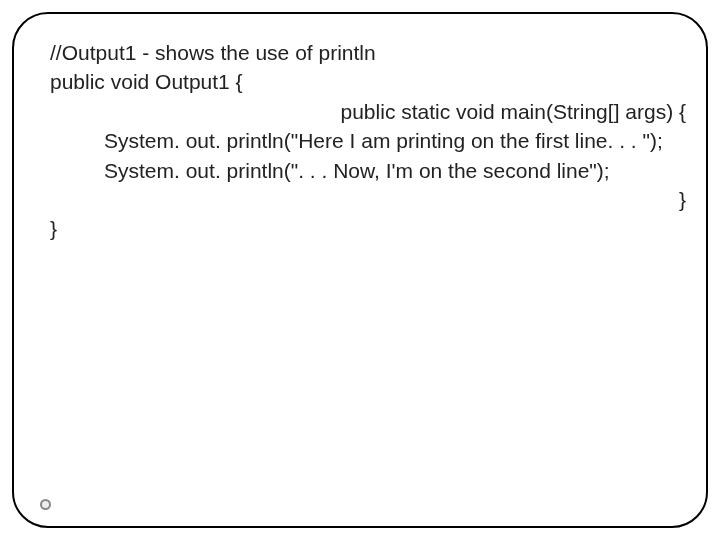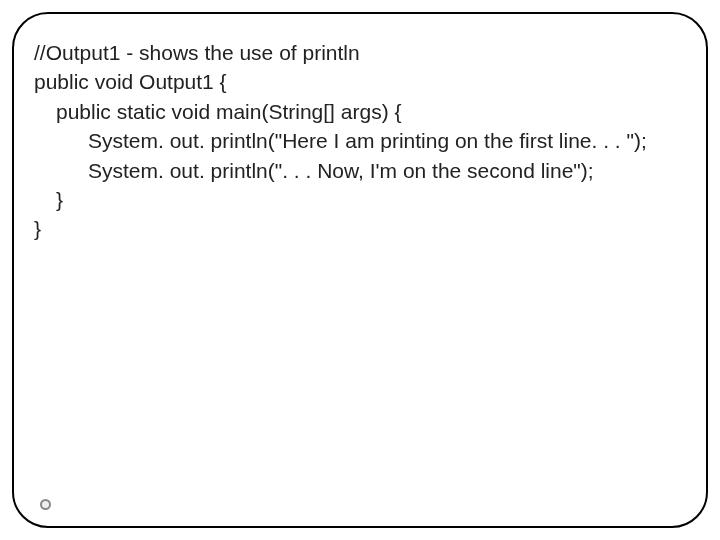--- a/index.html
+++ b/index.html
@@ -33,23 +33,25 @@
     }
     .code-block {
       font-size: 21px;
       color: #222;
       line-height: 1.4;
       font-family: Arial, Helvetica, sans-serif;
       white-space: normal;
     }
     .code-line {
       display: block;
+      margin-left: 16px;
     }
     .indent1 {
       padding-left: 22px;
+      text-align: right;
     }
     .indent2 {
       padding-left: 54px;
     }
     .page-marker {
       position: absolute;
       bottom: 16px;
       left: 26px;
       width: 11px;
       height: 11px;

